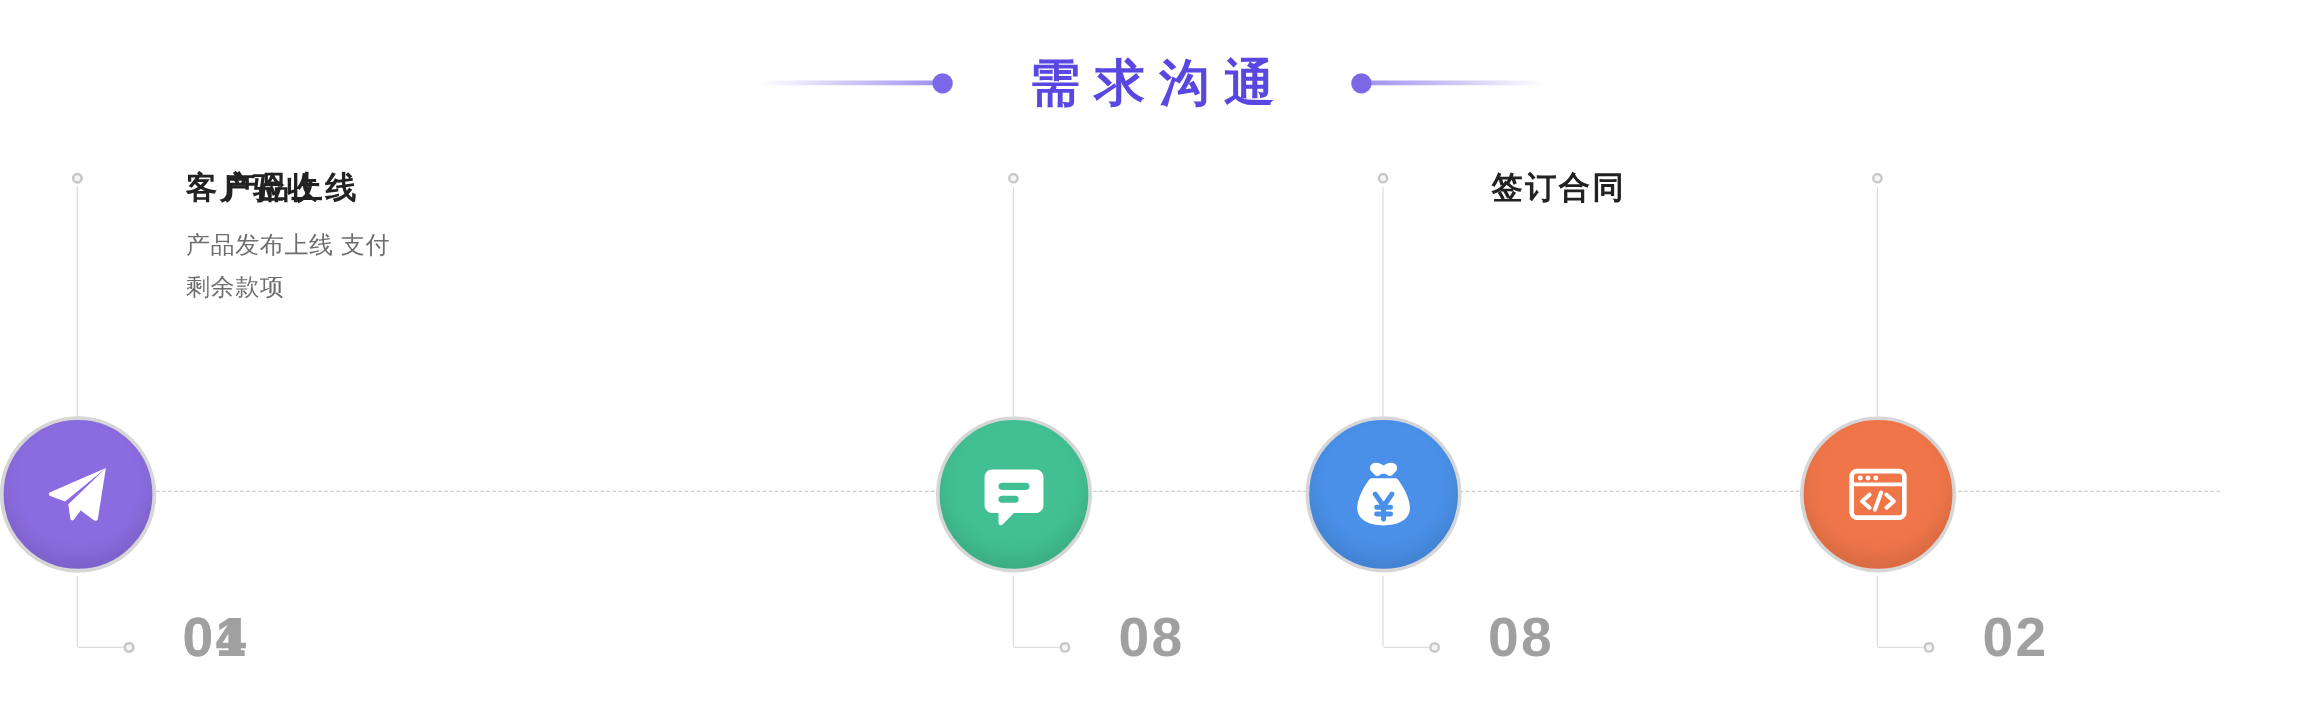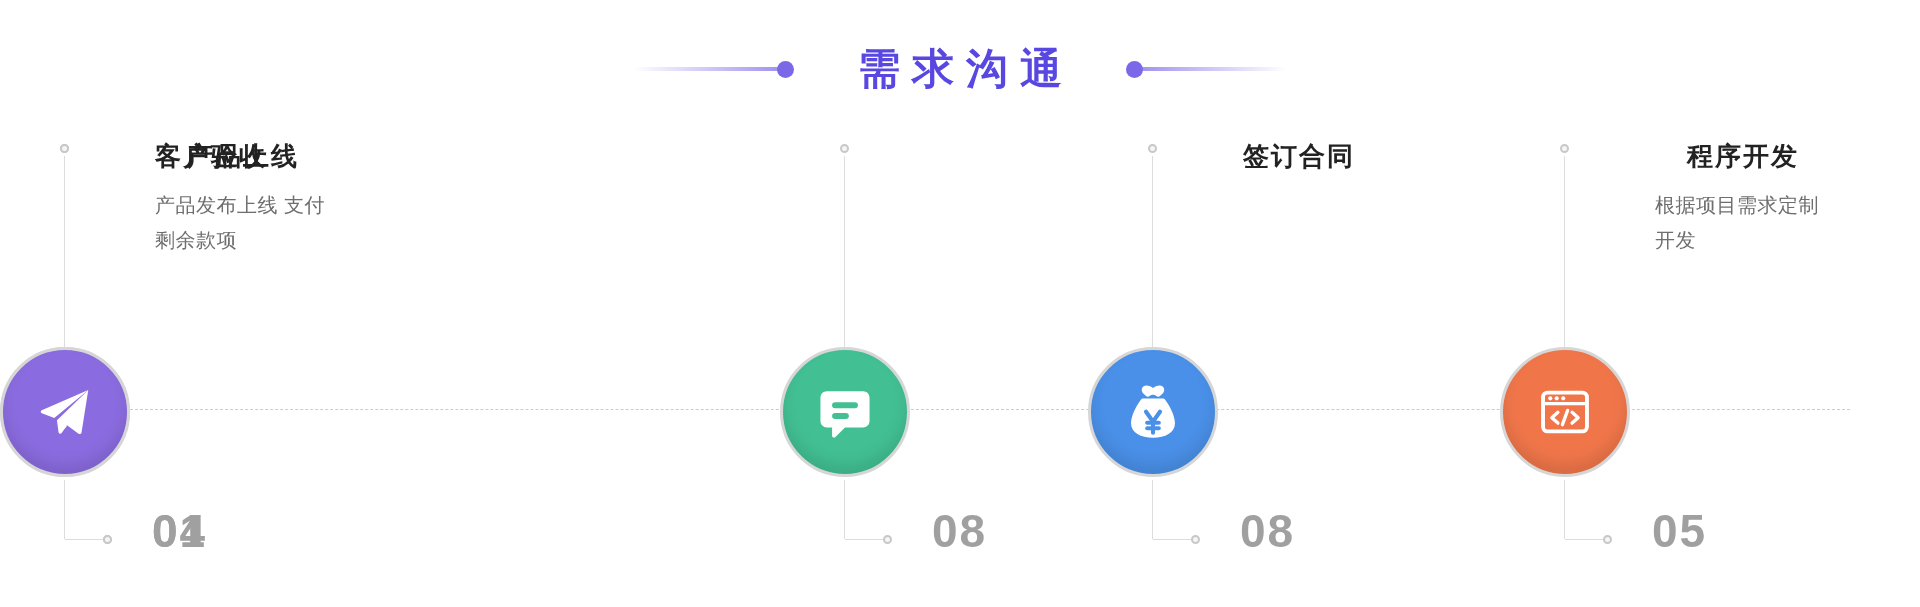--- a/index.html
+++ b/index.html
@@ -139,38 +139,34 @@
   </div>
   <span class="v-line bottom"></span>
   <span class="elbow-line"></span>
   <span class="elbow-dot"></span>
   <div class="step-number">08</div>
 </div>
 
 <div class="step" style="--accent: #f0764a;">
   <span class="top-dot"></span>
   <span class="v-line top"></span>
-  <div class="step-text">
-    <h3 class="step-title">程序开发</h3>
-    <p class="step-desc">根据项目需求定制开发</p>
-  </div>
   <div class="circle">
     <svg viewBox="0 0 48 48" width="62" height="62">
       <rect x="7" y="9" width="34" height="30" rx="3.5" fill="none" stroke="#ffffff" stroke-width="3"></rect>
       <line x1="8" y1="17.5" x2="40" y2="17.5" stroke="#ffffff" stroke-width="2.4"></line>
       <circle class="white" cx="12.6" cy="13.4" r="1.6"></circle>
       <circle class="white" cx="17.6" cy="13.4" r="1.6"></circle>
       <circle class="white" cx="22.6" cy="13.4" r="1.6"></circle>
       <path d="M18.5 24.2 13.8 28.4 18.5 32.6 M29.5 24.2 34.2 28.4 29.5 32.6 M26 22.8 22 33.8" stroke="#ffffff" stroke-width="2.6" fill="none" stroke-linecap="round" stroke-linejoin="round"></path>
     </svg>
   </div>
   <span class="v-line bottom"></span>
   <span class="elbow-line"></span>
   <span class="elbow-dot"></span>
-  <div class="step-number">05</div>
+  <div class="step-number">02</div>
 </div>
 
 <div class="step" style="--accent: #e24747;">
   <span class="top-dot"></span>
   <span class="v-line top"></span>
   <div class="step-text">
     <h3 class="step-title">客户验收</h3>
   </div>
   <div class="circle">
     <svg viewBox="0 0 48 48" width="62" height="62">

